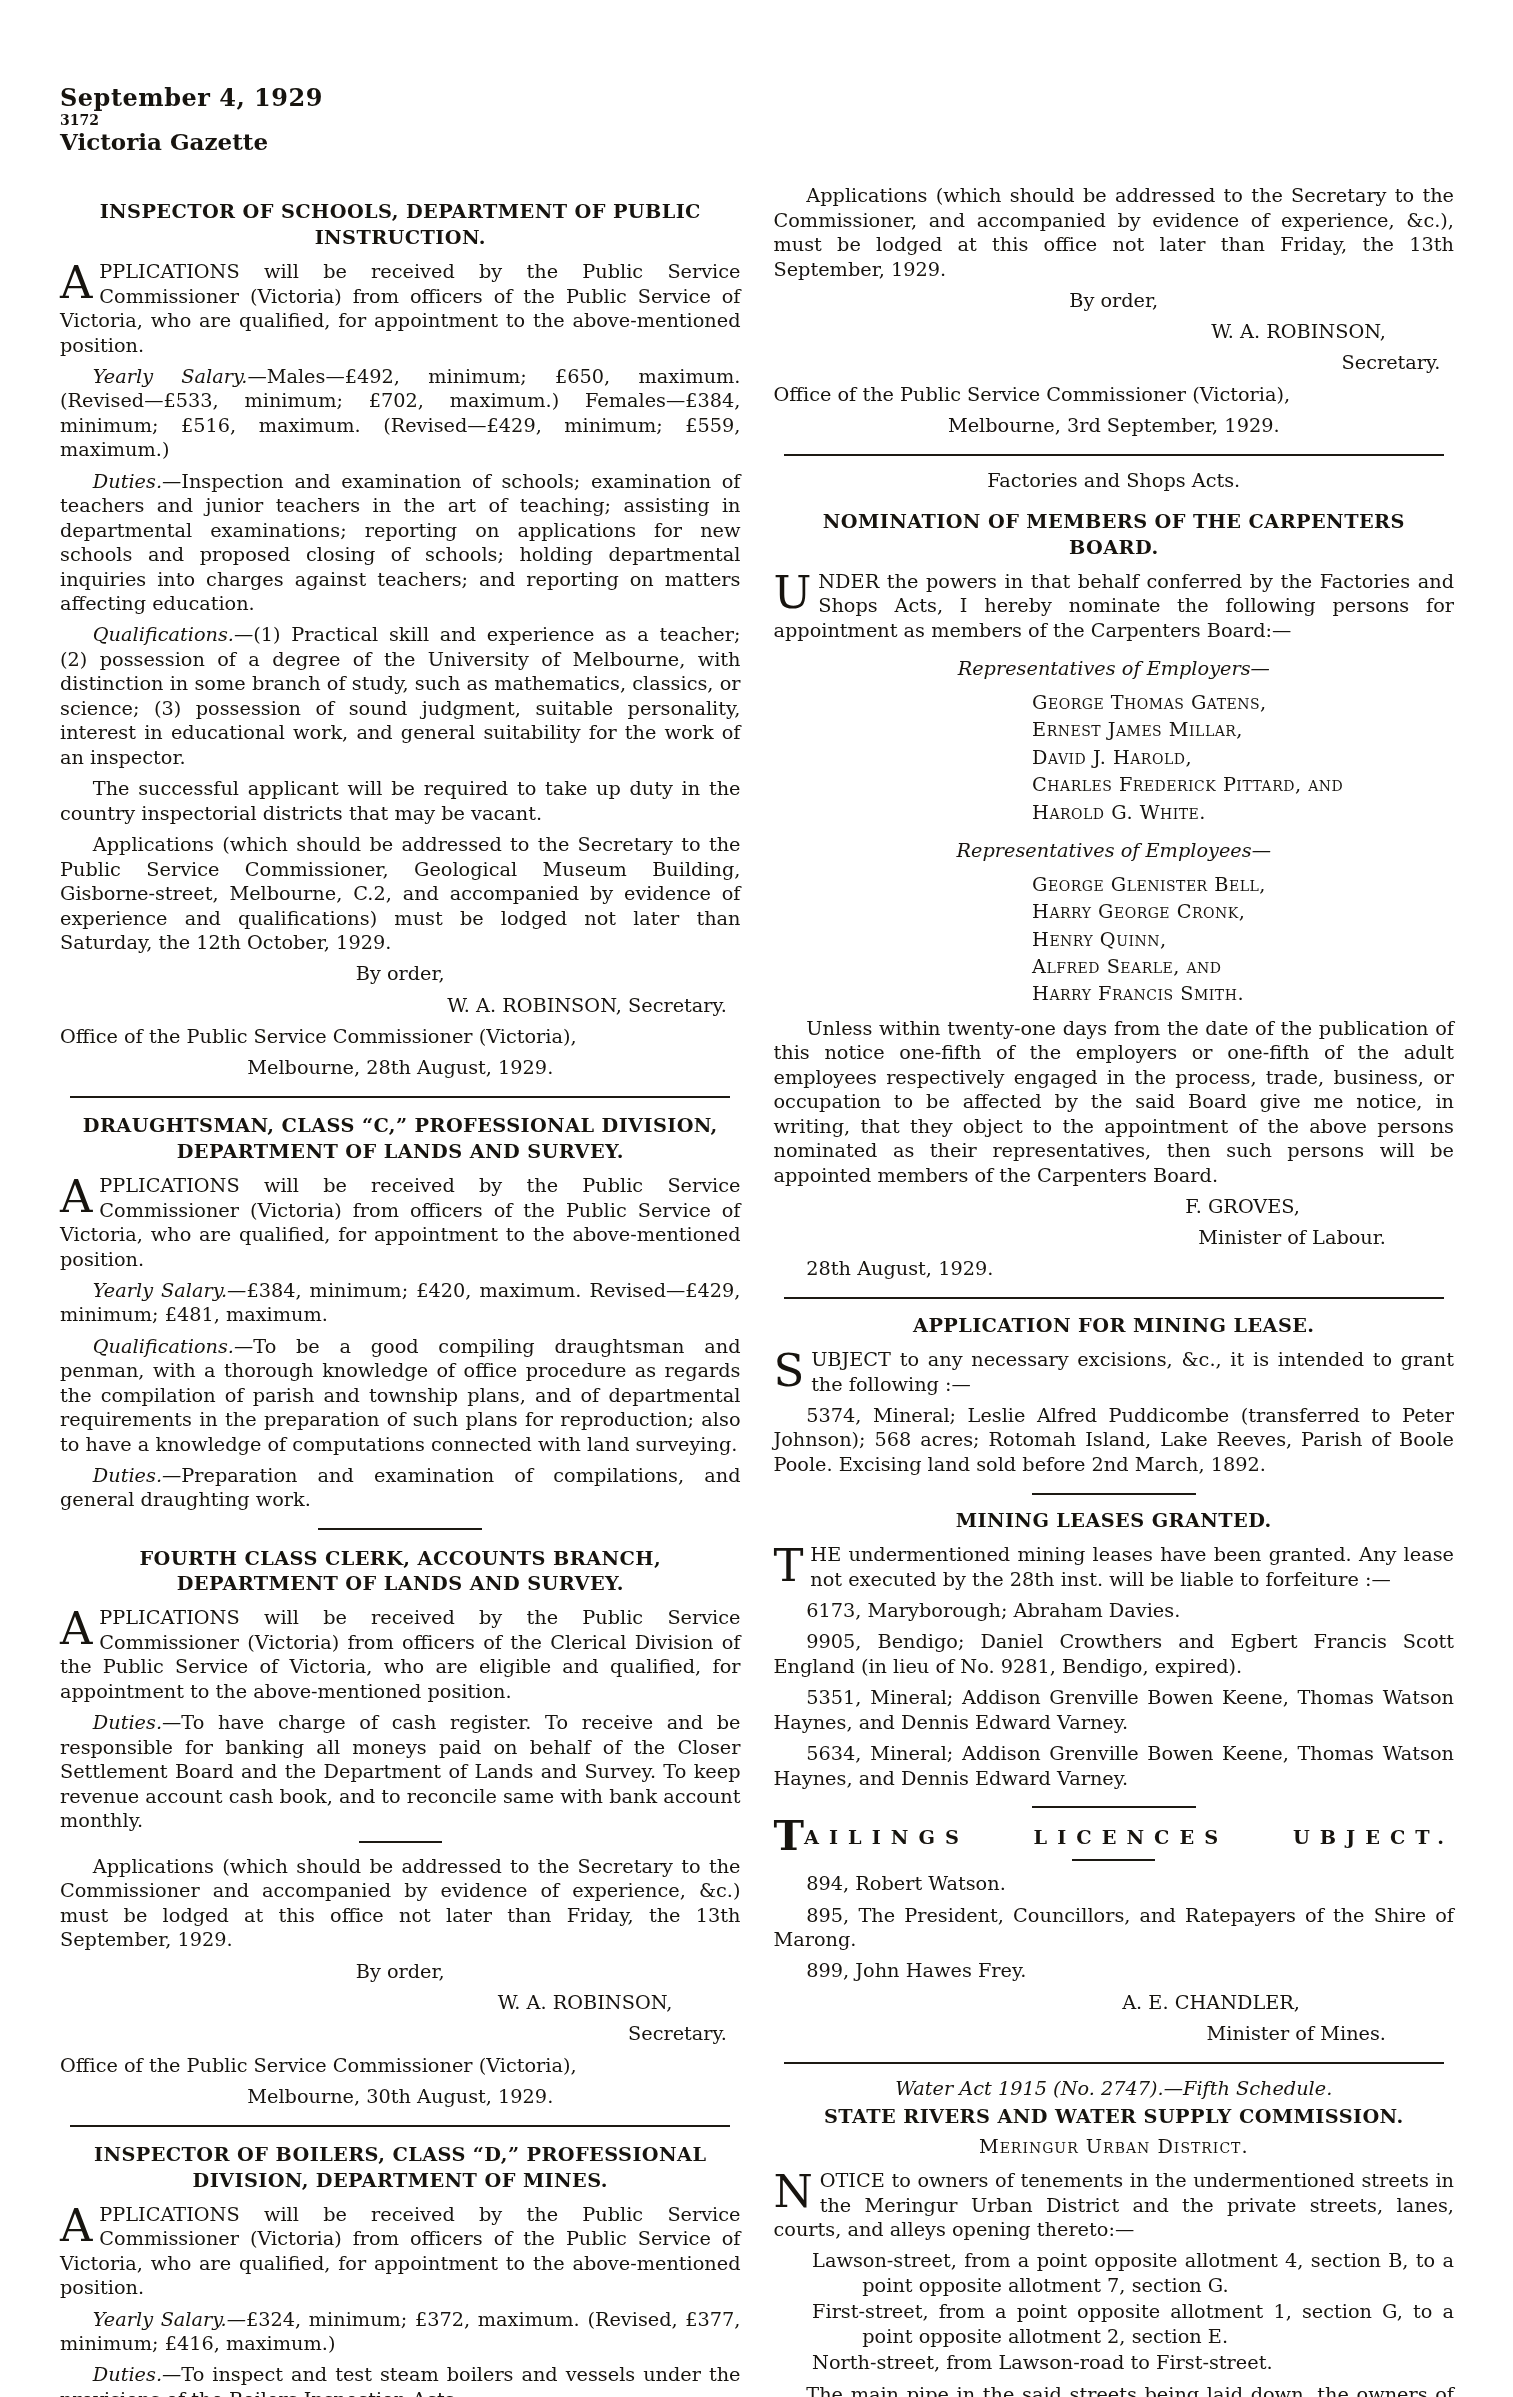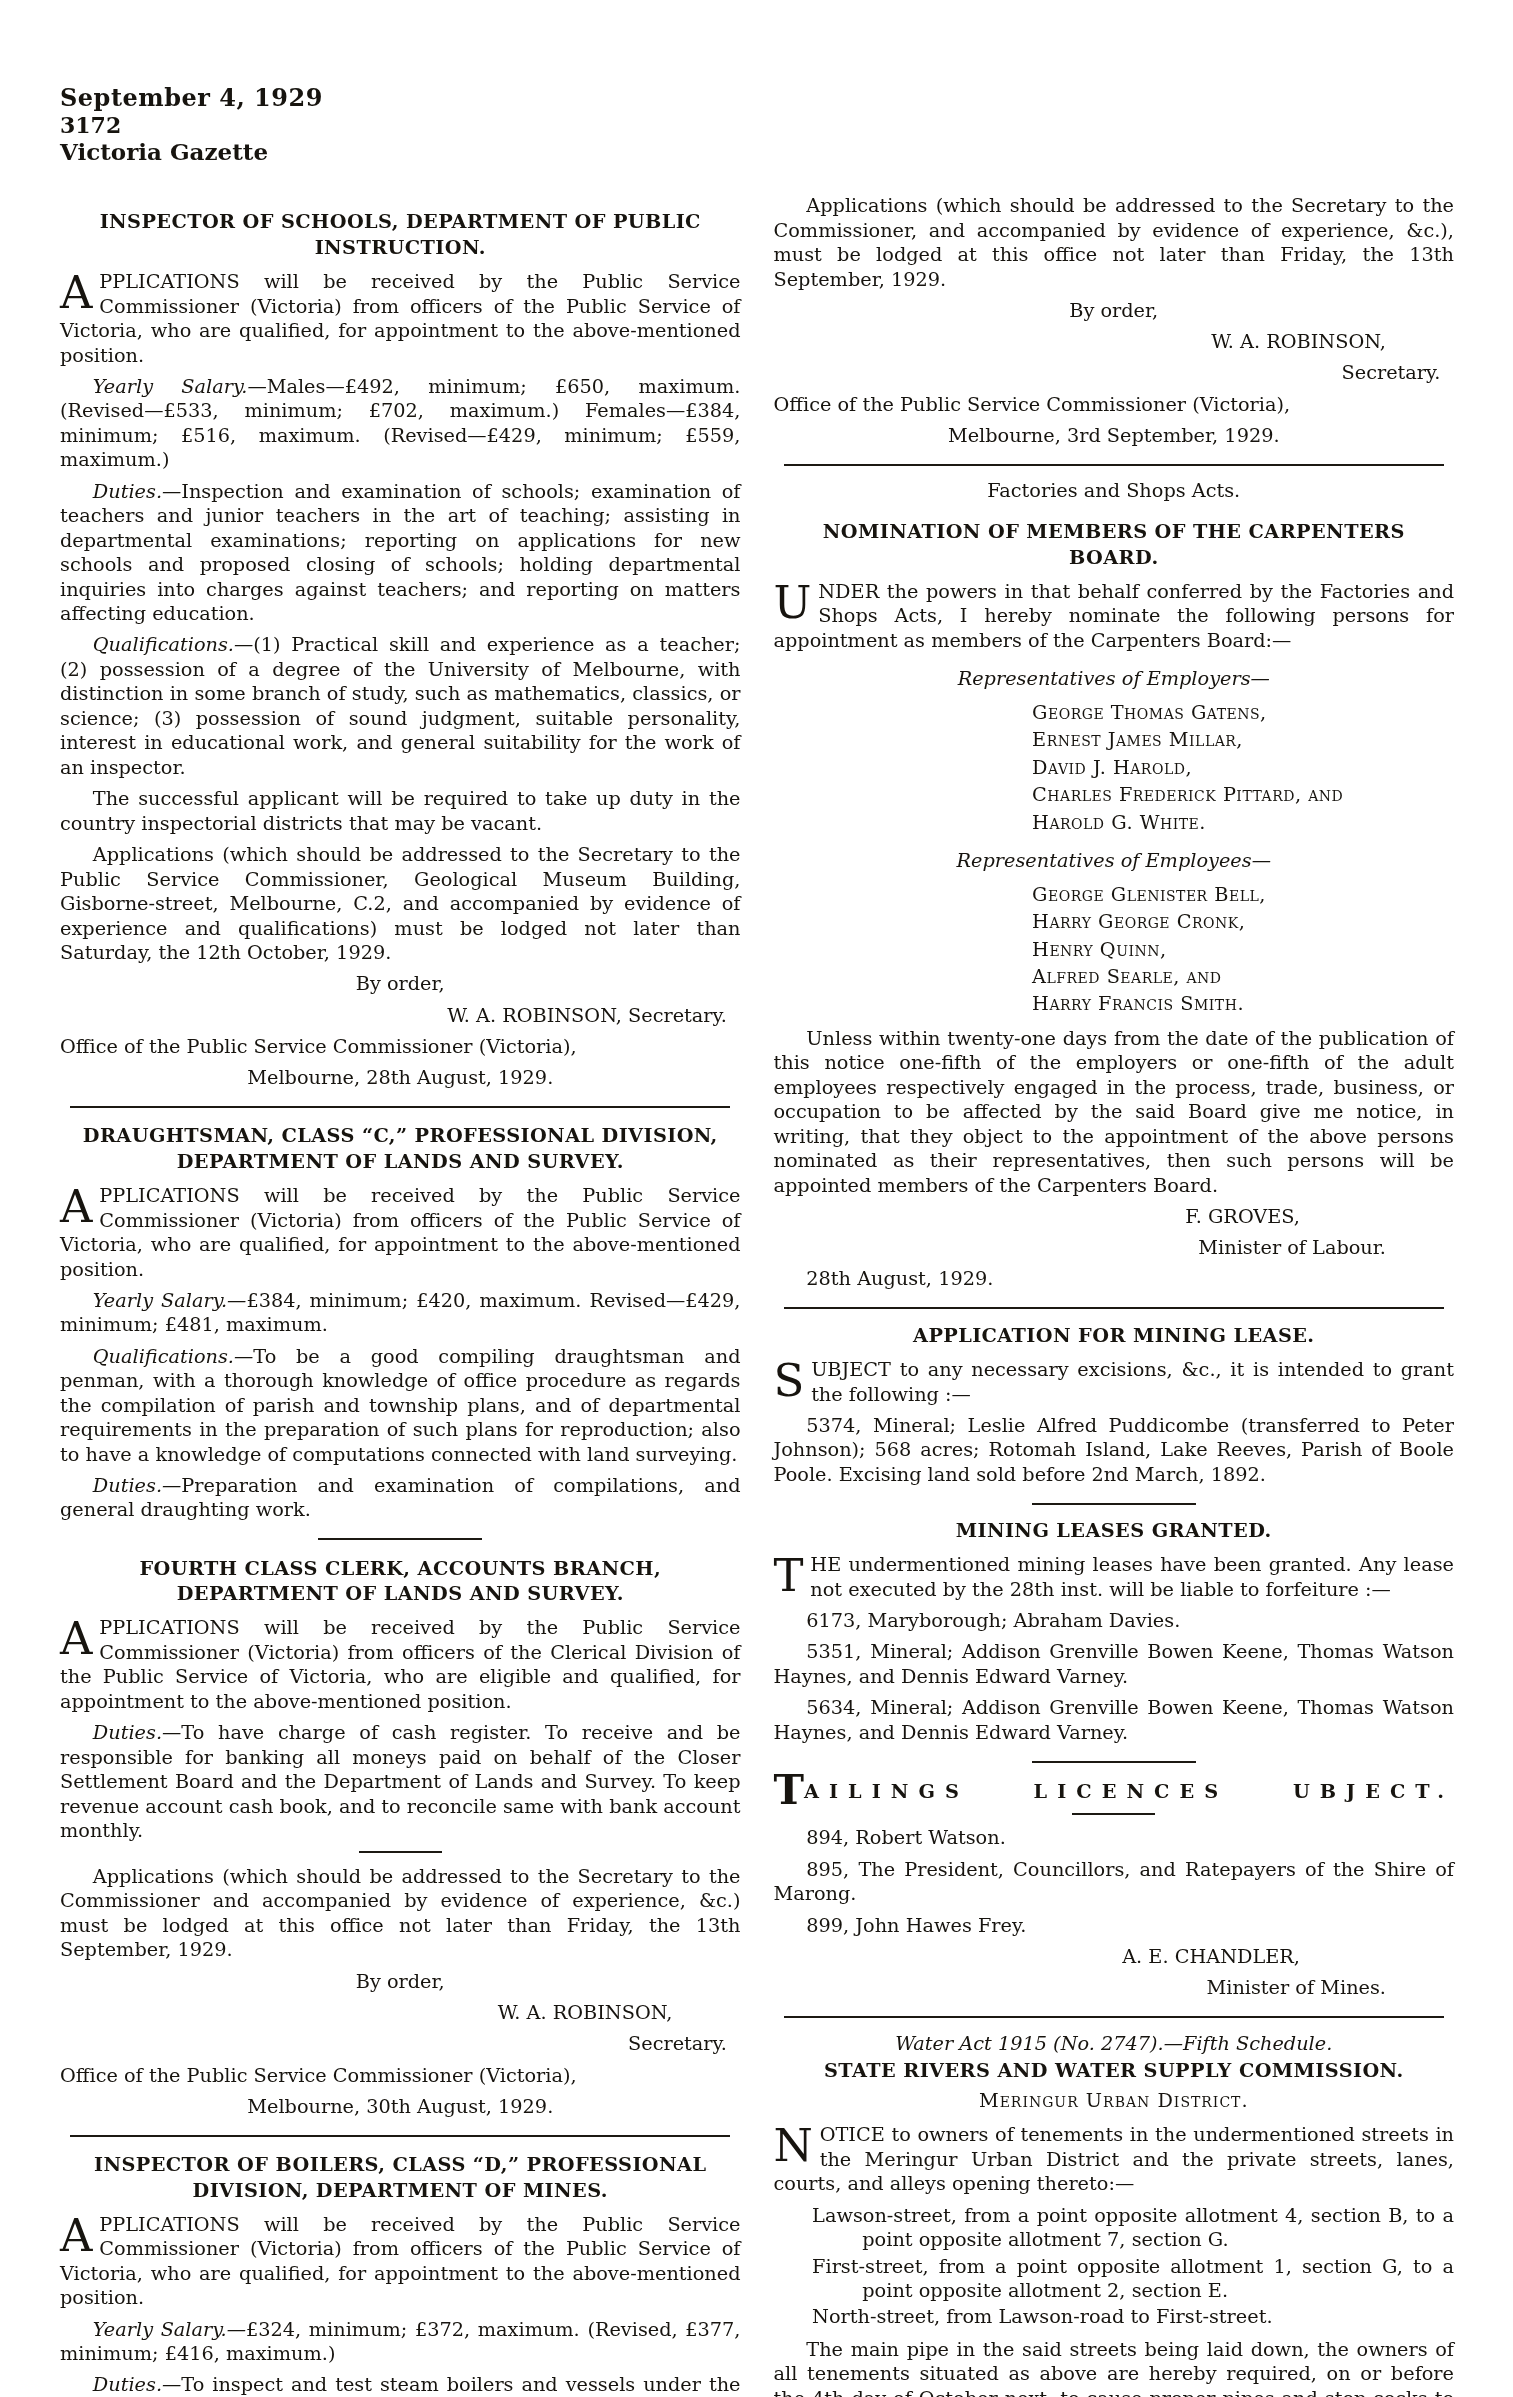--- a/index.html
+++ b/index.html
@@ -1,20 +1,20 @@
 <!DOCTYPE html>
 <html><head>
 <meta charset="utf-8">
 <style>
   html,body{margin:0;padding:0;background:#e8e6e1;}
   body{width:1514px;font-family:"DejaVu Serif","Liberation Serif",serif;color:#17140f;}
   .page{width:1514px;min-height:2397px;background:#ffffff;box-sizing:border-box;padding:83px 60px 58px 60px;}
   .pagehead{display:flex;align-items:flex-start;margin-bottom:29px;font-weight:bold;flex-direction:column;}
   .pagehead .hl{flex:1;text-align:left;font-size:24px;letter-spacing:0.5px;}
-  .pagehead .hc{flex:0 0 auto;font-size:22px;}
+  .pagehead .hc{flex:0 0 auto;font-size:14px;}
   .pagehead .hr{flex:1;text-align:right;font-size:23px;}
   .cols{display:flex;gap:33px;}
   .col{flex:1;min-width:0;font-size:19.3px;line-height:1.27;text-align:justify;}
   h2.title{font-size:19.3px;line-height:1.32;font-weight:bold;text-align:center;margin:15.4px 13.5px 9.7px 13.5px;letter-spacing:0.4px;}
   p{margin:0 0 6.8px 0;}
   .ind{text-indent:1.7em;}
   .lead{font-style:italic;margin-top:40px;}
   .dc{text-indent:0;}
   .cap{float:left;font-size:45px;line-height:39px;padding:2.9px 6.8px 0 0;}
   .center{text-align:center;text-indent:0;}
@@ -151,20 +151,21 @@
         <p class="dc"><span class="cap">S</span><span>UBJECT to any necessary excisions, &amp;c., it is intended to grant the following :—</span></p>
         <p class="ind">5374, Mineral; Leslie Alfred Puddicombe (transferred to Peter Johnson); 568 acres; Rotomah Island, Lake Reeves, Parish of Boole Poole. Excising land sold before 2nd March, 1892.</p>
       </article>
 
       <hr class="rule short">
 
       <article>
         <h2 class="title" style="margin-top:8px;">MINING LEASES GRANTED.</h2>
         <p class="dc"><span class="cap">T</span><span>HE undermentioned mining leases have been granted. Any lease not executed by the 28th inst. will be liable to forfeiture :—</span></p>
         <p class="ind">6173, Maryborough; Abraham Davies.</p>
+        <p class="ind">9905, Bendigo; Daniel Crowthers and Egbert Francis Scott England (in lieu of No. 9281, Bendigo, expired).</p>
         <p class="ind">5351, Mineral; Addison Grenville Bowen Keene, Thomas Watson Haynes, and Dennis Edward Varney.</p>
         <p class="ind">5634, Mineral; Addison Grenville Bowen Keene, Thomas Watson Haynes, and Dennis Edward Varney.</p>
       </article>
 
       <hr class="rule short">
 
       <article>
         <h3 class="tailings"><span class="tcap">T</span><span>AILINGS LICENCES UBJECT.</span></h3>
         <hr class="rule tiny">
         <p class="ind">894, Robert Watson.</p>

